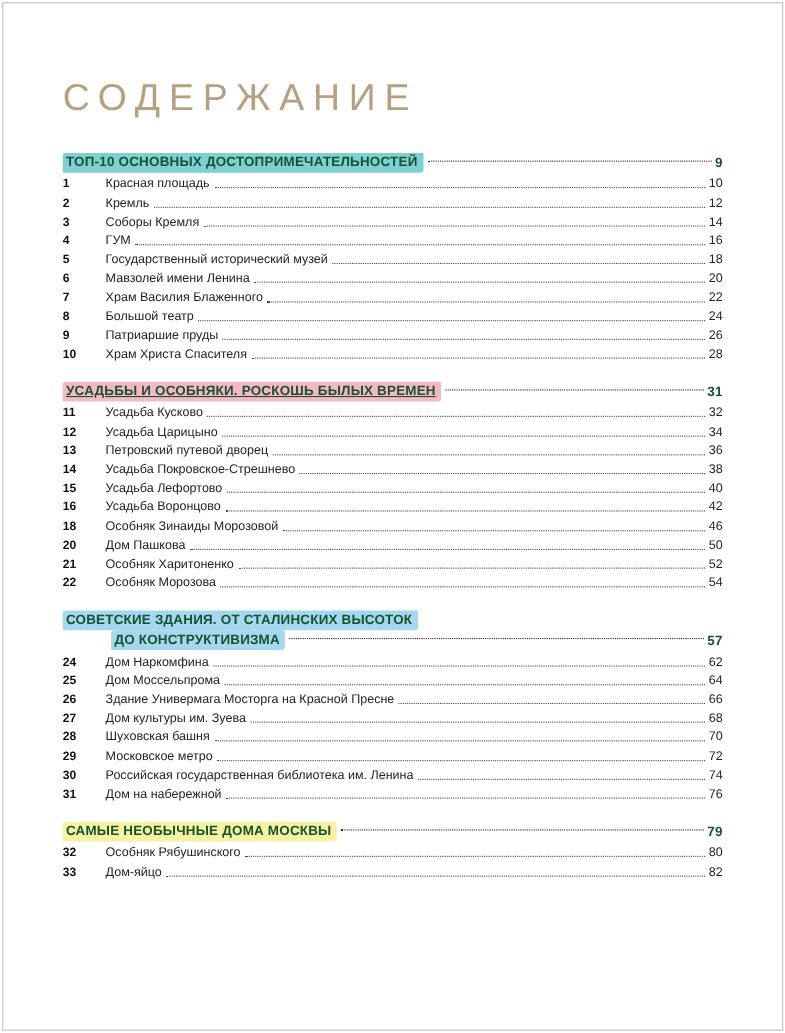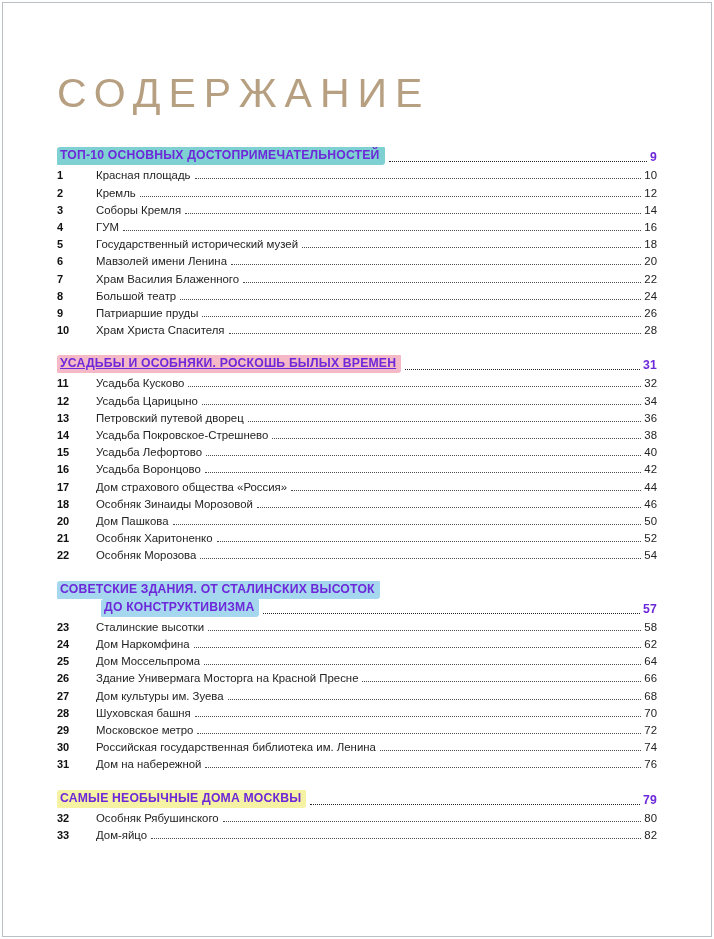--- a/index.html
+++ b/index.html
@@ -15,33 +15,33 @@
     width:714px; height:939px;
     background:#ffffff;
     padding:70px 57px 0 57px;
   }
   .frame {
     position:absolute; inset:2px;
     border:1px solid #b9c1c7;
     pointer-events:none;
   }
   .title {
-    font-size:41px;
+    font-size:34px;
     letter-spacing:8px;
     font-weight:300;
     margin-bottom:30px;
     white-space:nowrap;
   }
   .toc { width:600px; }
   .sec { margin-bottom:18px; }
   .sec-line {
-    display:flex; align-items:flex-end;
+    display:flex; align-items:center;
     height:18.2px; line-height:15px;
     font-size:12.2px; font-weight:700;
-    letter-spacing:.2px; color:#6d28d9;
+    letter-spacing:.2px; color:#14532d;
   }
   .mark {
     padding:1px 5px 2px 3px;
     border-radius:3px 1px 3px 1px;
     white-space:nowrap;
   }
   .row {
     display:flex; align-items:flex-end;
     height:17.2px; line-height:14px;
     font-size:11.4px; color:#232323;
@@ -172,26 +172,20 @@
           <span class="leader"></span>
           <span class="pg">40</span>
         </div>
         <div class="row">
           <span class="num">16</span>
           <span class="item-title">Усадьба Воронцово</span>
           <span class="leader"></span>
           <span class="pg">42</span>
         </div>
         <div class="row">
-          <span class="num">17</span>
-          <span class="item-title">Дом страхового общества «Россия»</span>
-          <span class="leader"></span>
-          <span class="pg">44</span>
-        </div>
-        <div class="row">
           <span class="num">18</span>
           <span class="item-title">Особняк Зинаиды Морозовой</span>
           <span class="leader"></span>
           <span class="pg">46</span>
         </div>
         <div class="row">
           <span class="num">20</span>
           <span class="item-title">Дом Пашкова</span>
           <span class="leader"></span>
           <span class="pg">50</span>
@@ -212,26 +206,20 @@
       <section class="sec">
         <div class="sec-line">
           <span class="mark" style="background: rgb(165, 216, 238);">СОВЕТСКИЕ ЗДАНИЯ. ОТ СТАЛИНСКИХ ВЫСОТОК</span>
         </div>
         <div class="sec-line">
           <span class="mark" style="background: rgb(165, 216, 238); margin-left: 44px;">ДО КОНСТРУКТИВИЗМА</span>
           <span class="leader sec-leader"></span>
           <span class="pg sec-pg">57</span>
         </div>
         <div class="row">
-          <span class="num">23</span>
-          <span class="item-title">Сталинские высотки</span>
-          <span class="leader"></span>
-          <span class="pg">58</span>
-        </div>
-        <div class="row">
           <span class="num">24</span>
           <span class="item-title">Дом Наркомфина</span>
           <span class="leader"></span>
           <span class="pg">62</span>
         </div>
         <div class="row">
           <span class="num">25</span>
           <span class="item-title">Дом Моссельпрома</span>
           <span class="leader"></span>
           <span class="pg">64</span>

